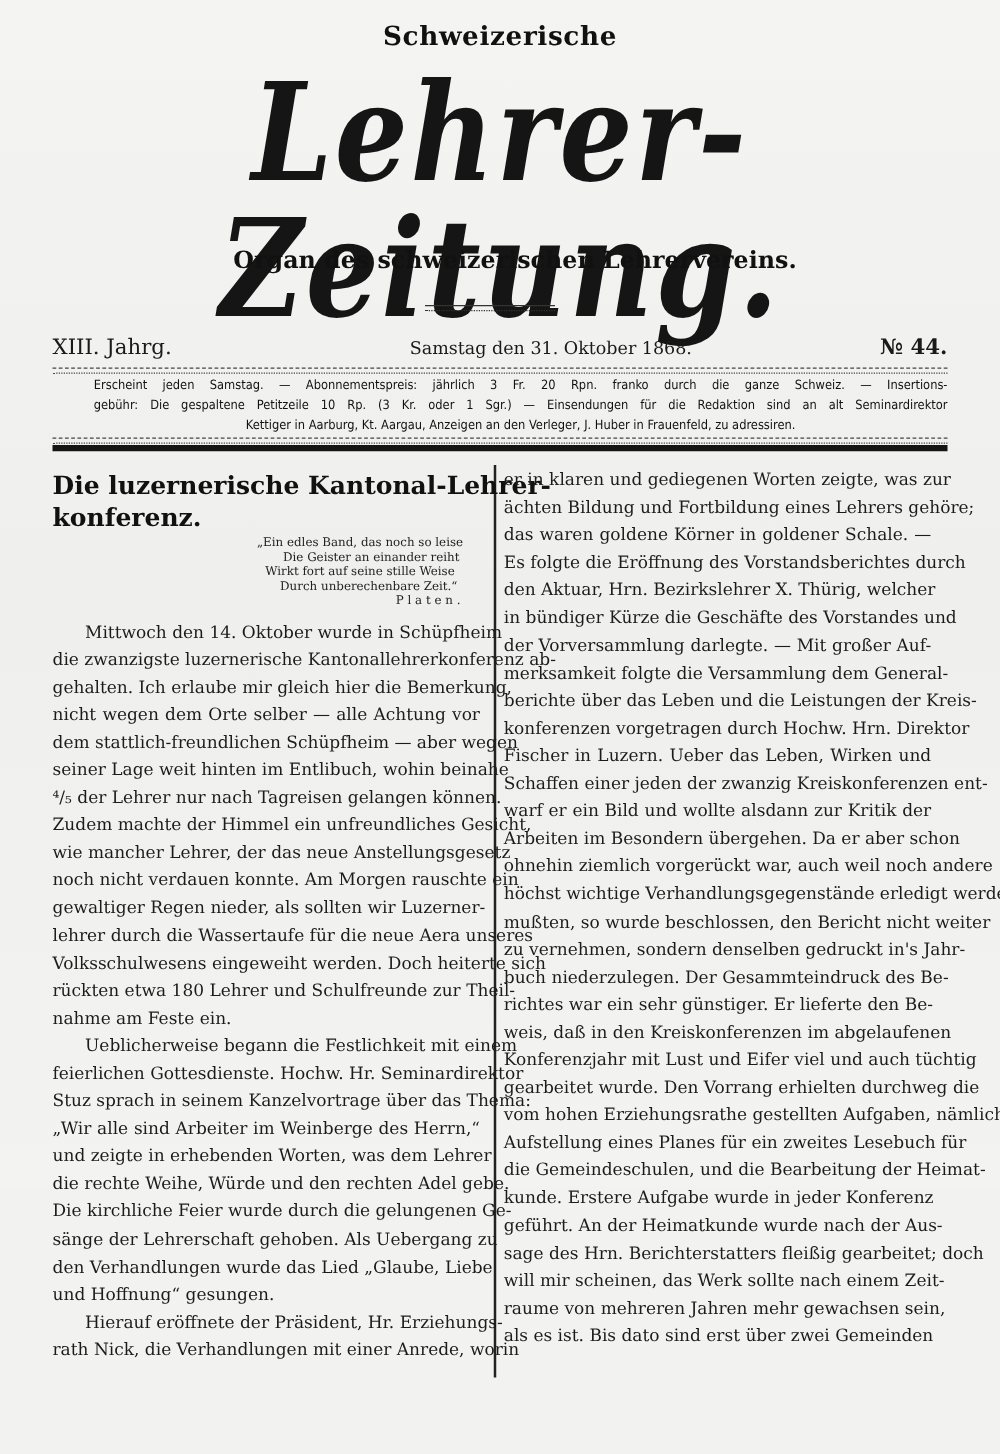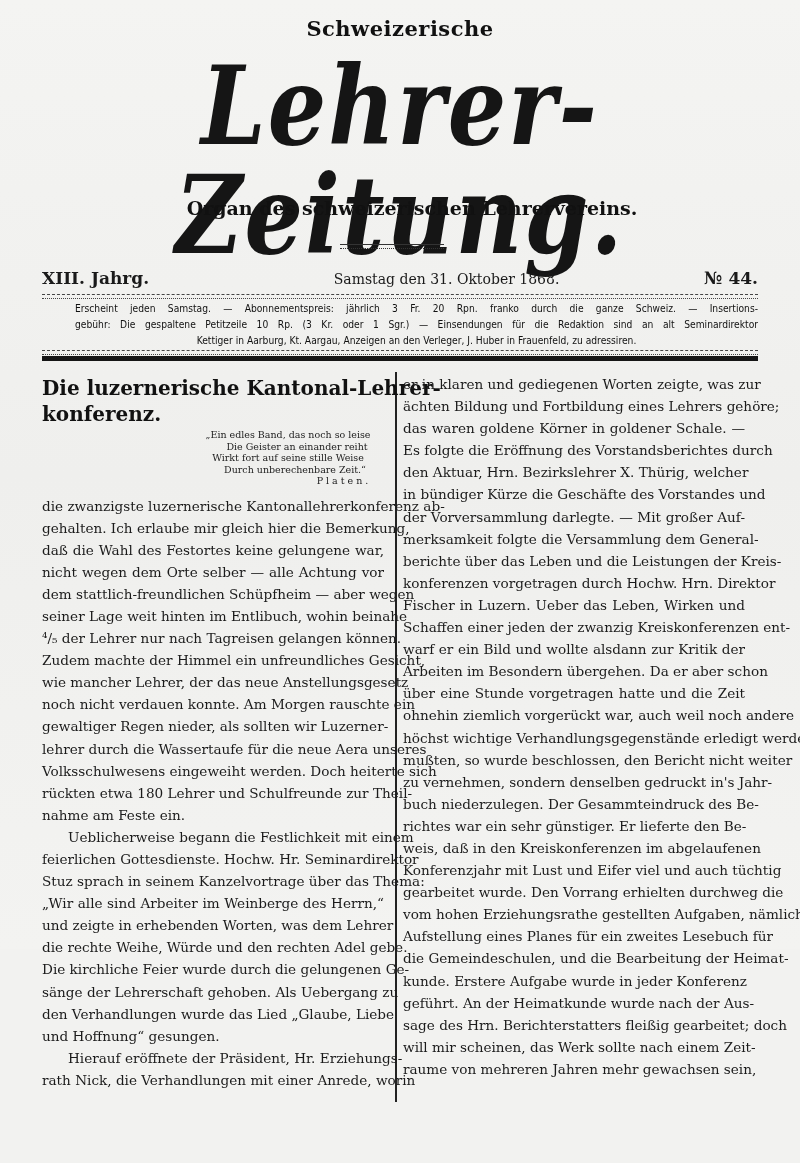--- a/index.html
+++ b/index.html
@@ -62,21 +62,21 @@
     }
     .issue-bar {
       position: absolute;
       left: 42px; width: 716px; top: 268px; height: 22px;
       display: flex;
       justify-content: space-between;
       align-items: baseline;
     }
     .issue-year {
       font-family: "DejaVu Serif", serif;
-      font-weight: bold;
+      font-weight: normal;
       font-size: 17px;
     }
     .issue-date {
       font-family: "DejaVu Serif", serif;
       font-size: 14px;
       margin-left: 40px;
     }
     .issue-no {
       font-family: "DejaVu Serif", serif;
       font-weight: bold;
@@ -193,23 +193,23 @@
 
     <div class="epigraph">
       <span class="eline">„Ein edles Band, das noch so leise</span>
       <span class="eline e2">Die Geister an einander reiht</span>
       <span class="eline e3">Wirkt fort auf seine stille Weise</span>
       <span class="eline e4">Durch unberechenbare Zeit.“</span>
       <span class="eline author">Platen.</span>
     </div>
 
     <div class="body-start">
+      <span class="line indent">Mittwoch den 14. Oktober wurde in Schüpfheim</span>
       <span class="line">die zwanzigste luzernerische Kantonallehrerkonferenz ab-</span>
       <span class="line">gehalten. Ich erlaube mir gleich hier die Bemerkung,</span>
-      <span class="line">daß die Wahl des Festortes keine gelungene war,</span>
       <span class="line">nicht wegen dem Orte selber — alle Achtung vor</span>
       <span class="line">dem stattlich-freundlichen Schüpfheim — aber wegen</span>
       <span class="line">seiner Lage weit hinten im Entlibuch, wohin beinahe</span>
       <span class="line">⁴/₅ der Lehrer nur nach Tagreisen gelangen können.</span>
       <span class="line">Zudem machte der Himmel ein unfreundliches Gesicht,</span>
       <span class="line">wie mancher Lehrer, der das neue Anstellungsgesetz</span>
       <span class="line">noch nicht verdauen konnte. Am Morgen rauschte ein</span>
       <span class="line">gewaltiger Regen nieder, als sollten wir Luzerner-</span>
       <span class="line">lehrer durch die Wassertaufe für die neue Aera unseres</span>
       <span class="line">Volksschulwesens eingeweiht werden. Doch heiterte sich</span>
@@ -238,33 +238,33 @@
     <span class="line">den Aktuar, Hrn. Bezirkslehrer X. Thürig, welcher</span>
     <span class="line">in bündiger Kürze die Geschäfte des Vorstandes und</span>
     <span class="line">der Vorversammlung darlegte. — Mit großer Auf-</span>
     <span class="line">merksamkeit folgte die Versammlung dem General-</span>
     <span class="line">berichte über das Leben und die Leistungen der Kreis-</span>
     <span class="line">konferenzen vorgetragen durch Hochw. Hrn. Direktor</span>
     <span class="line">Fischer in Luzern. Ueber das Leben, Wirken und</span>
     <span class="line">Schaffen einer jeden der zwanzig Kreiskonferenzen ent-</span>
     <span class="line">warf er ein Bild und wollte alsdann zur Kritik der</span>
     <span class="line">Arbeiten im Besondern übergehen. Da er aber schon</span>
-    <span class="line">über eine Stunde vorgetragen hatte und die Zeit</span>
     <span class="line">ohnehin ziemlich vorgerückt war, auch weil noch andere</span>
     <span class="line">höchst wichtige Verhandlungsgegenstände erledigt werden</span>
     <span class="line">mußten, so wurde beschlossen, den Bericht nicht weiter</span>
     <span class="line">zu vernehmen, sondern denselben gedruckt in's Jahr-</span>
     <span class="line">buch niederzulegen. Der Gesammteindruck des Be-</span>
     <span class="line">richtes war ein sehr günstiger. Er lieferte den Be-</span>
     <span class="line">weis, daß in den Kreiskonferenzen im abgelaufenen</span>
     <span class="line">Konferenzjahr mit Lust und Eifer viel und auch tüchtig</span>
     <span class="line">gearbeitet wurde. Den Vorrang erhielten durchweg die</span>
     <span class="line">vom hohen Erziehungsrathe gestellten Aufgaben, nämlich</span>
     <span class="line">Aufstellung eines Planes für ein zweites Lesebuch für</span>
     <span class="line">die Gemeindeschulen, und die Bearbeitung der Heimat-</span>
     <span class="line">kunde. Erstere Aufgabe wurde in jeder Konferenz</span>
     <span class="line">geführt. An der Heimatkunde wurde nach der Aus-</span>
     <span class="line">sage des Hrn. Berichterstatters fleißig gearbeitet; doch</span>
     <span class="line">will mir scheinen, das Werk sollte nach einem Zeit-</span>
     <span class="line">raume von mehreren Jahren mehr gewachsen sein,</span>
+    <span class="line">als es ist. Bis dato sind erst über zwei Gemeinden</span>
   </div>
 
 </div>
 
 </body></html>

